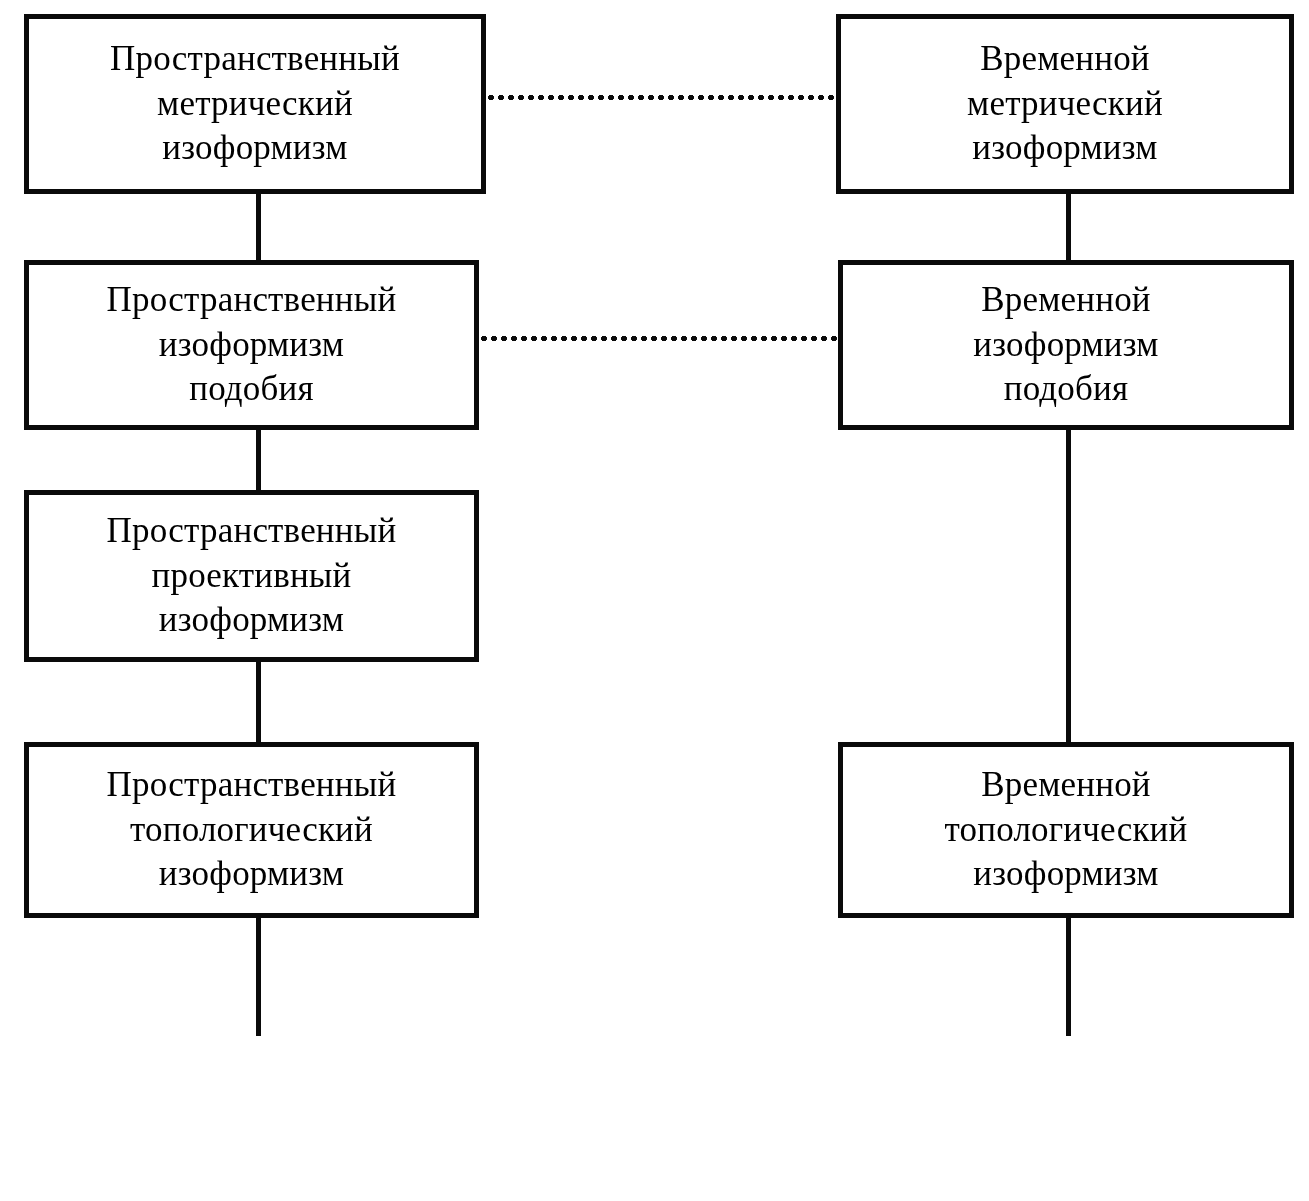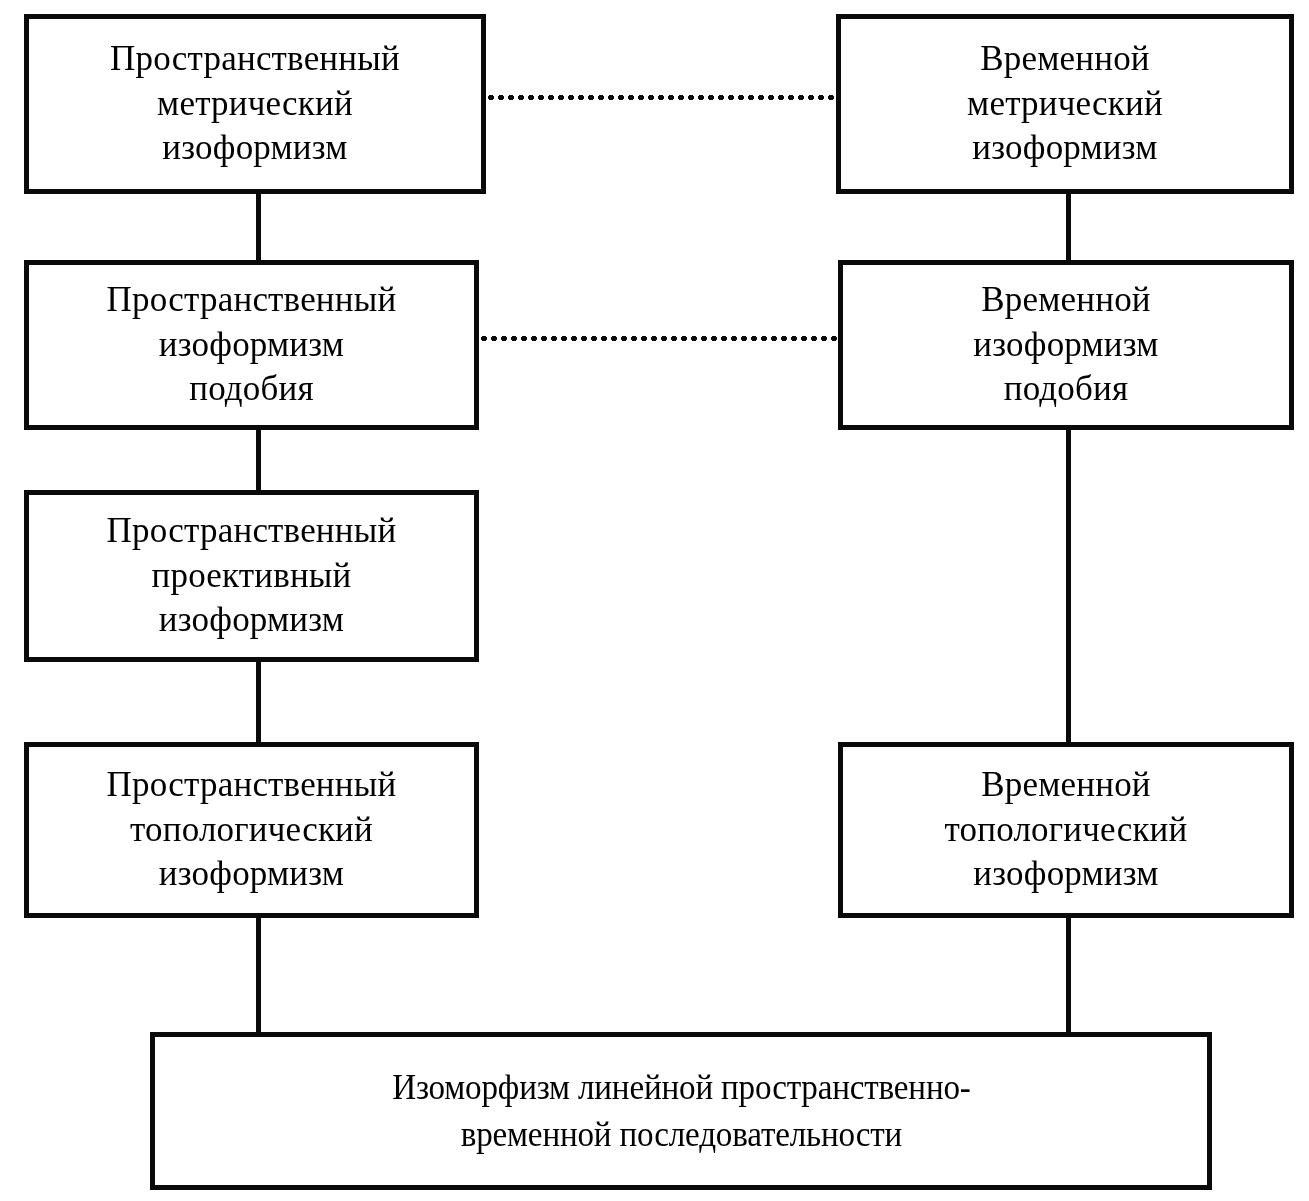--- a/index.html
+++ b/index.html
@@ -116,18 +116,14 @@
   <div class="node" style="left:838px; top:742px; width:456px; height:176px;">
     <span class="label">Временной
 топологический
 изоформизм</span>
   </div>
 
   <div class="vline" style="left:256px; top:916px; width:5px; height:120px;"></div>
 
   <div class="vline" style="left:1066px; top:916px; width:5px; height:120px;"></div>
 
-  <div class="node summary" style="left:150px; top:1032px; width:1062px; height:158px;">
-    <span class="label">Изоморфизм линейной пространственно-
-временной последовательности</span>
-  </div>
 
 </div>
 
 </body></html>

